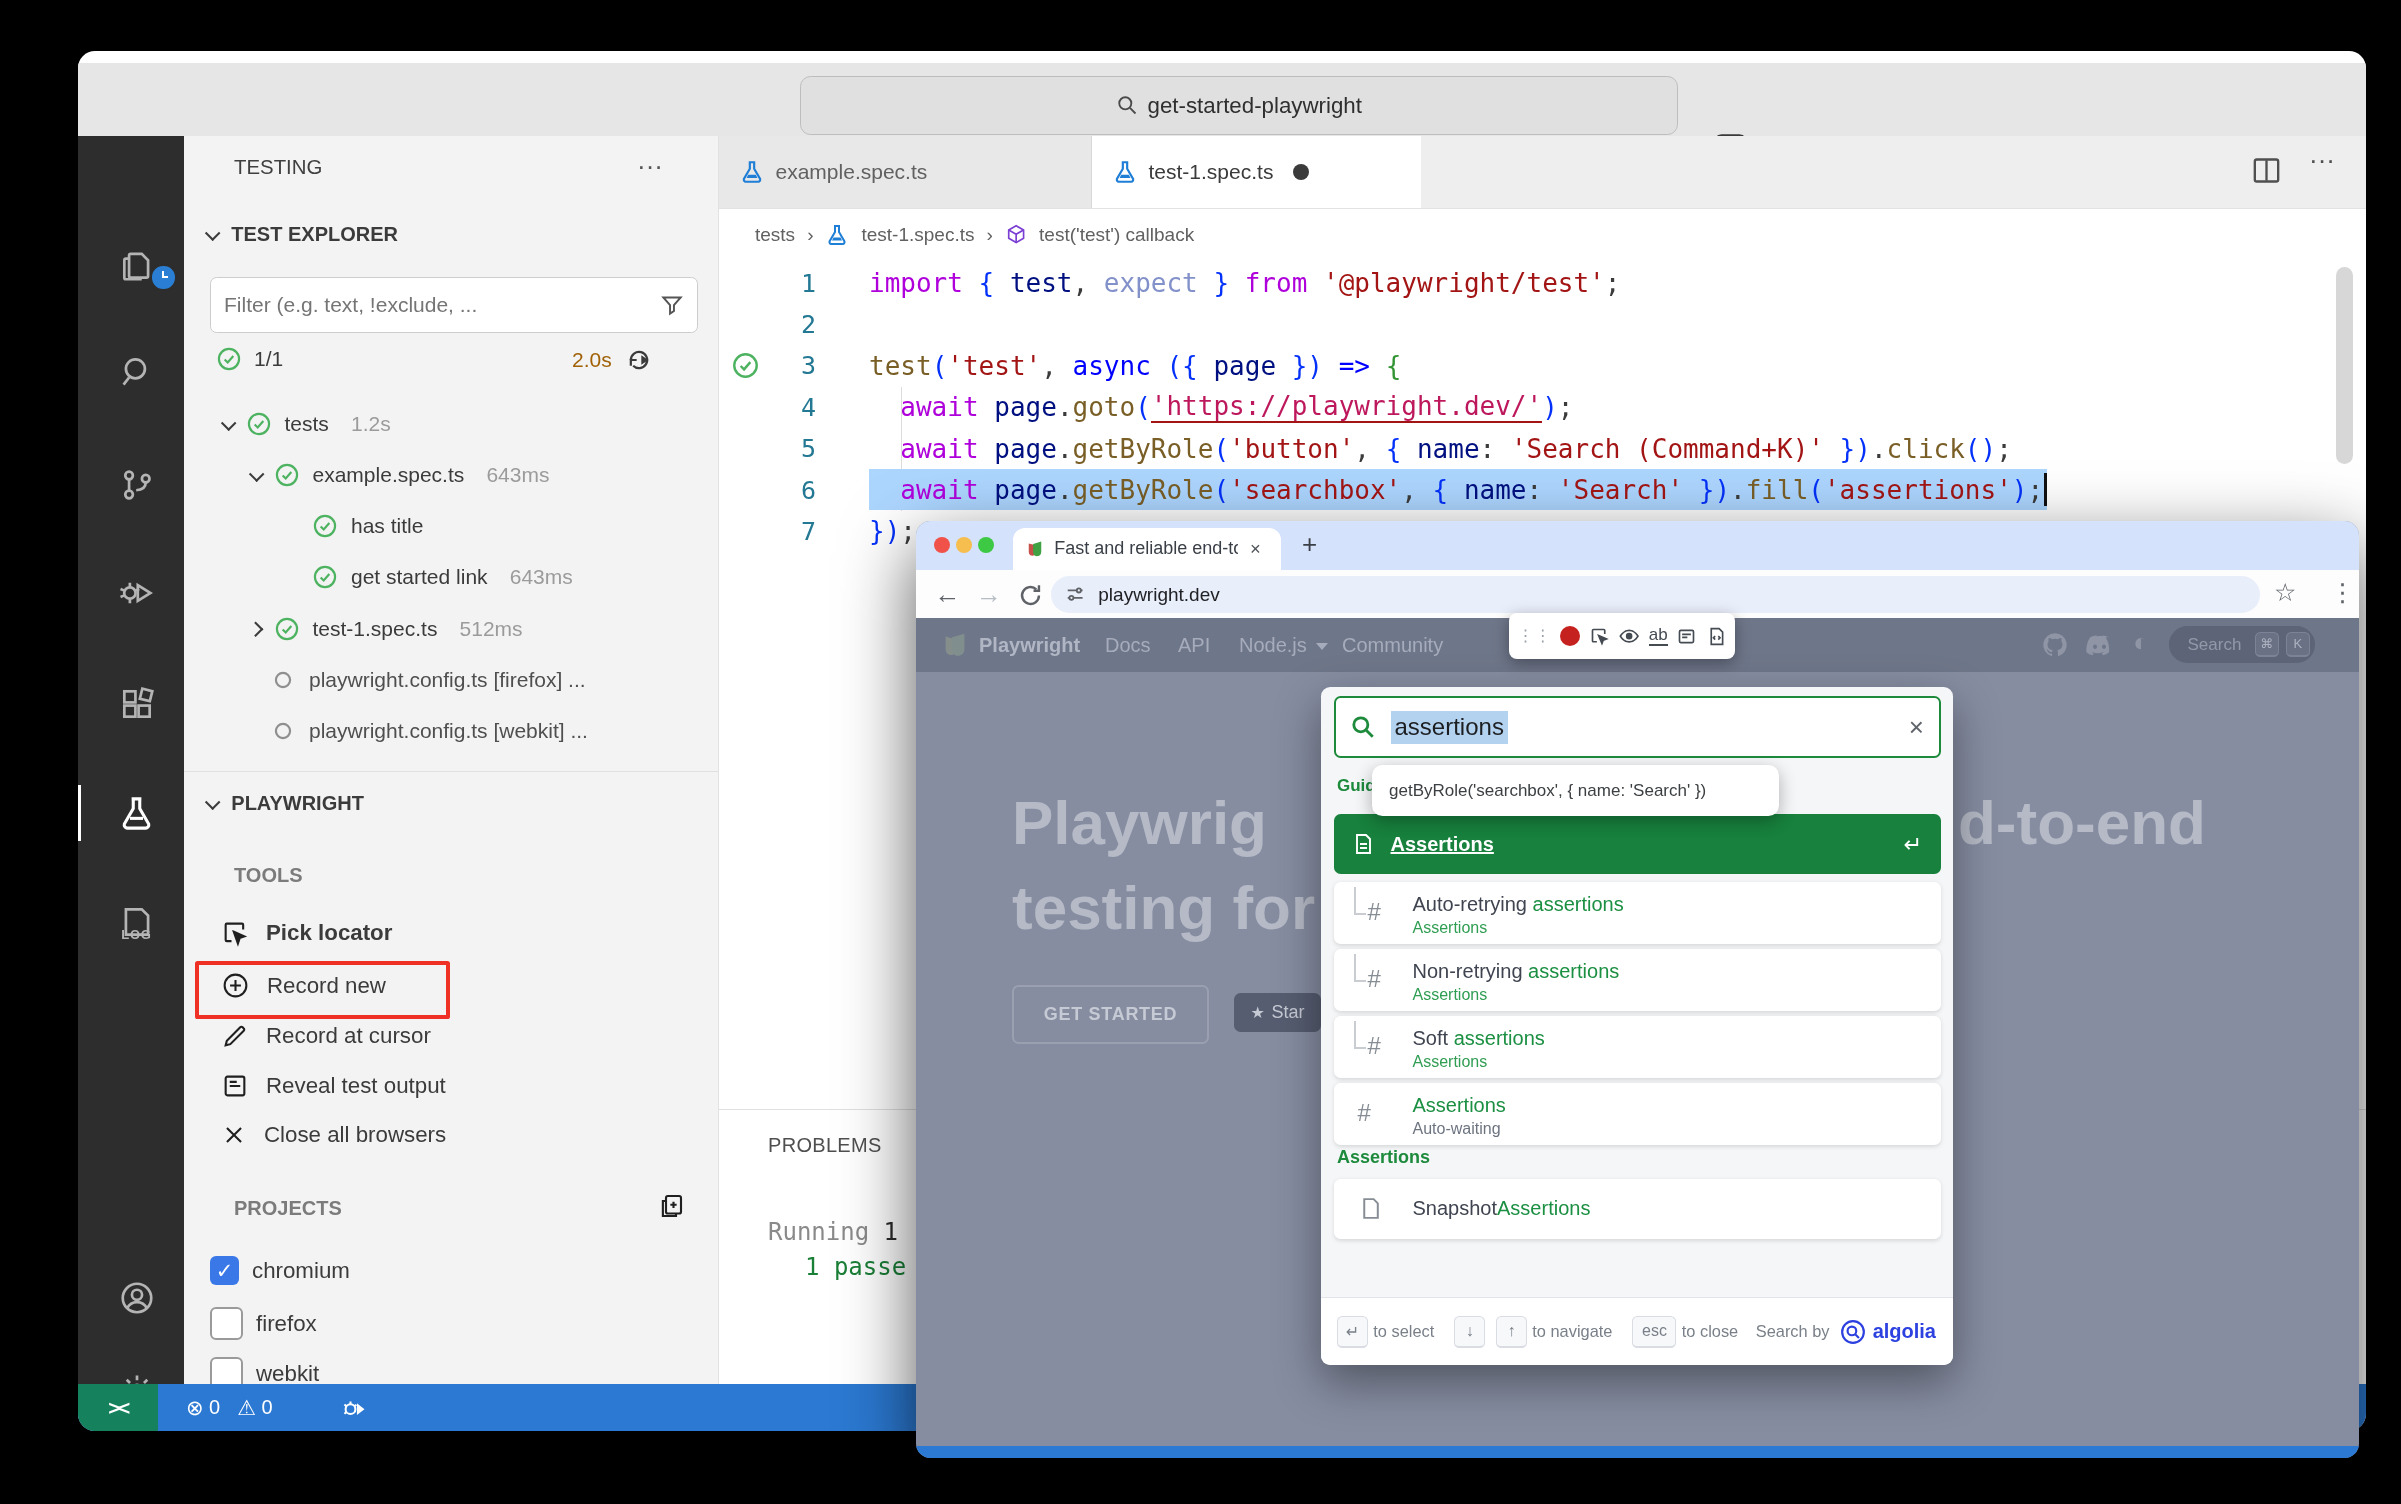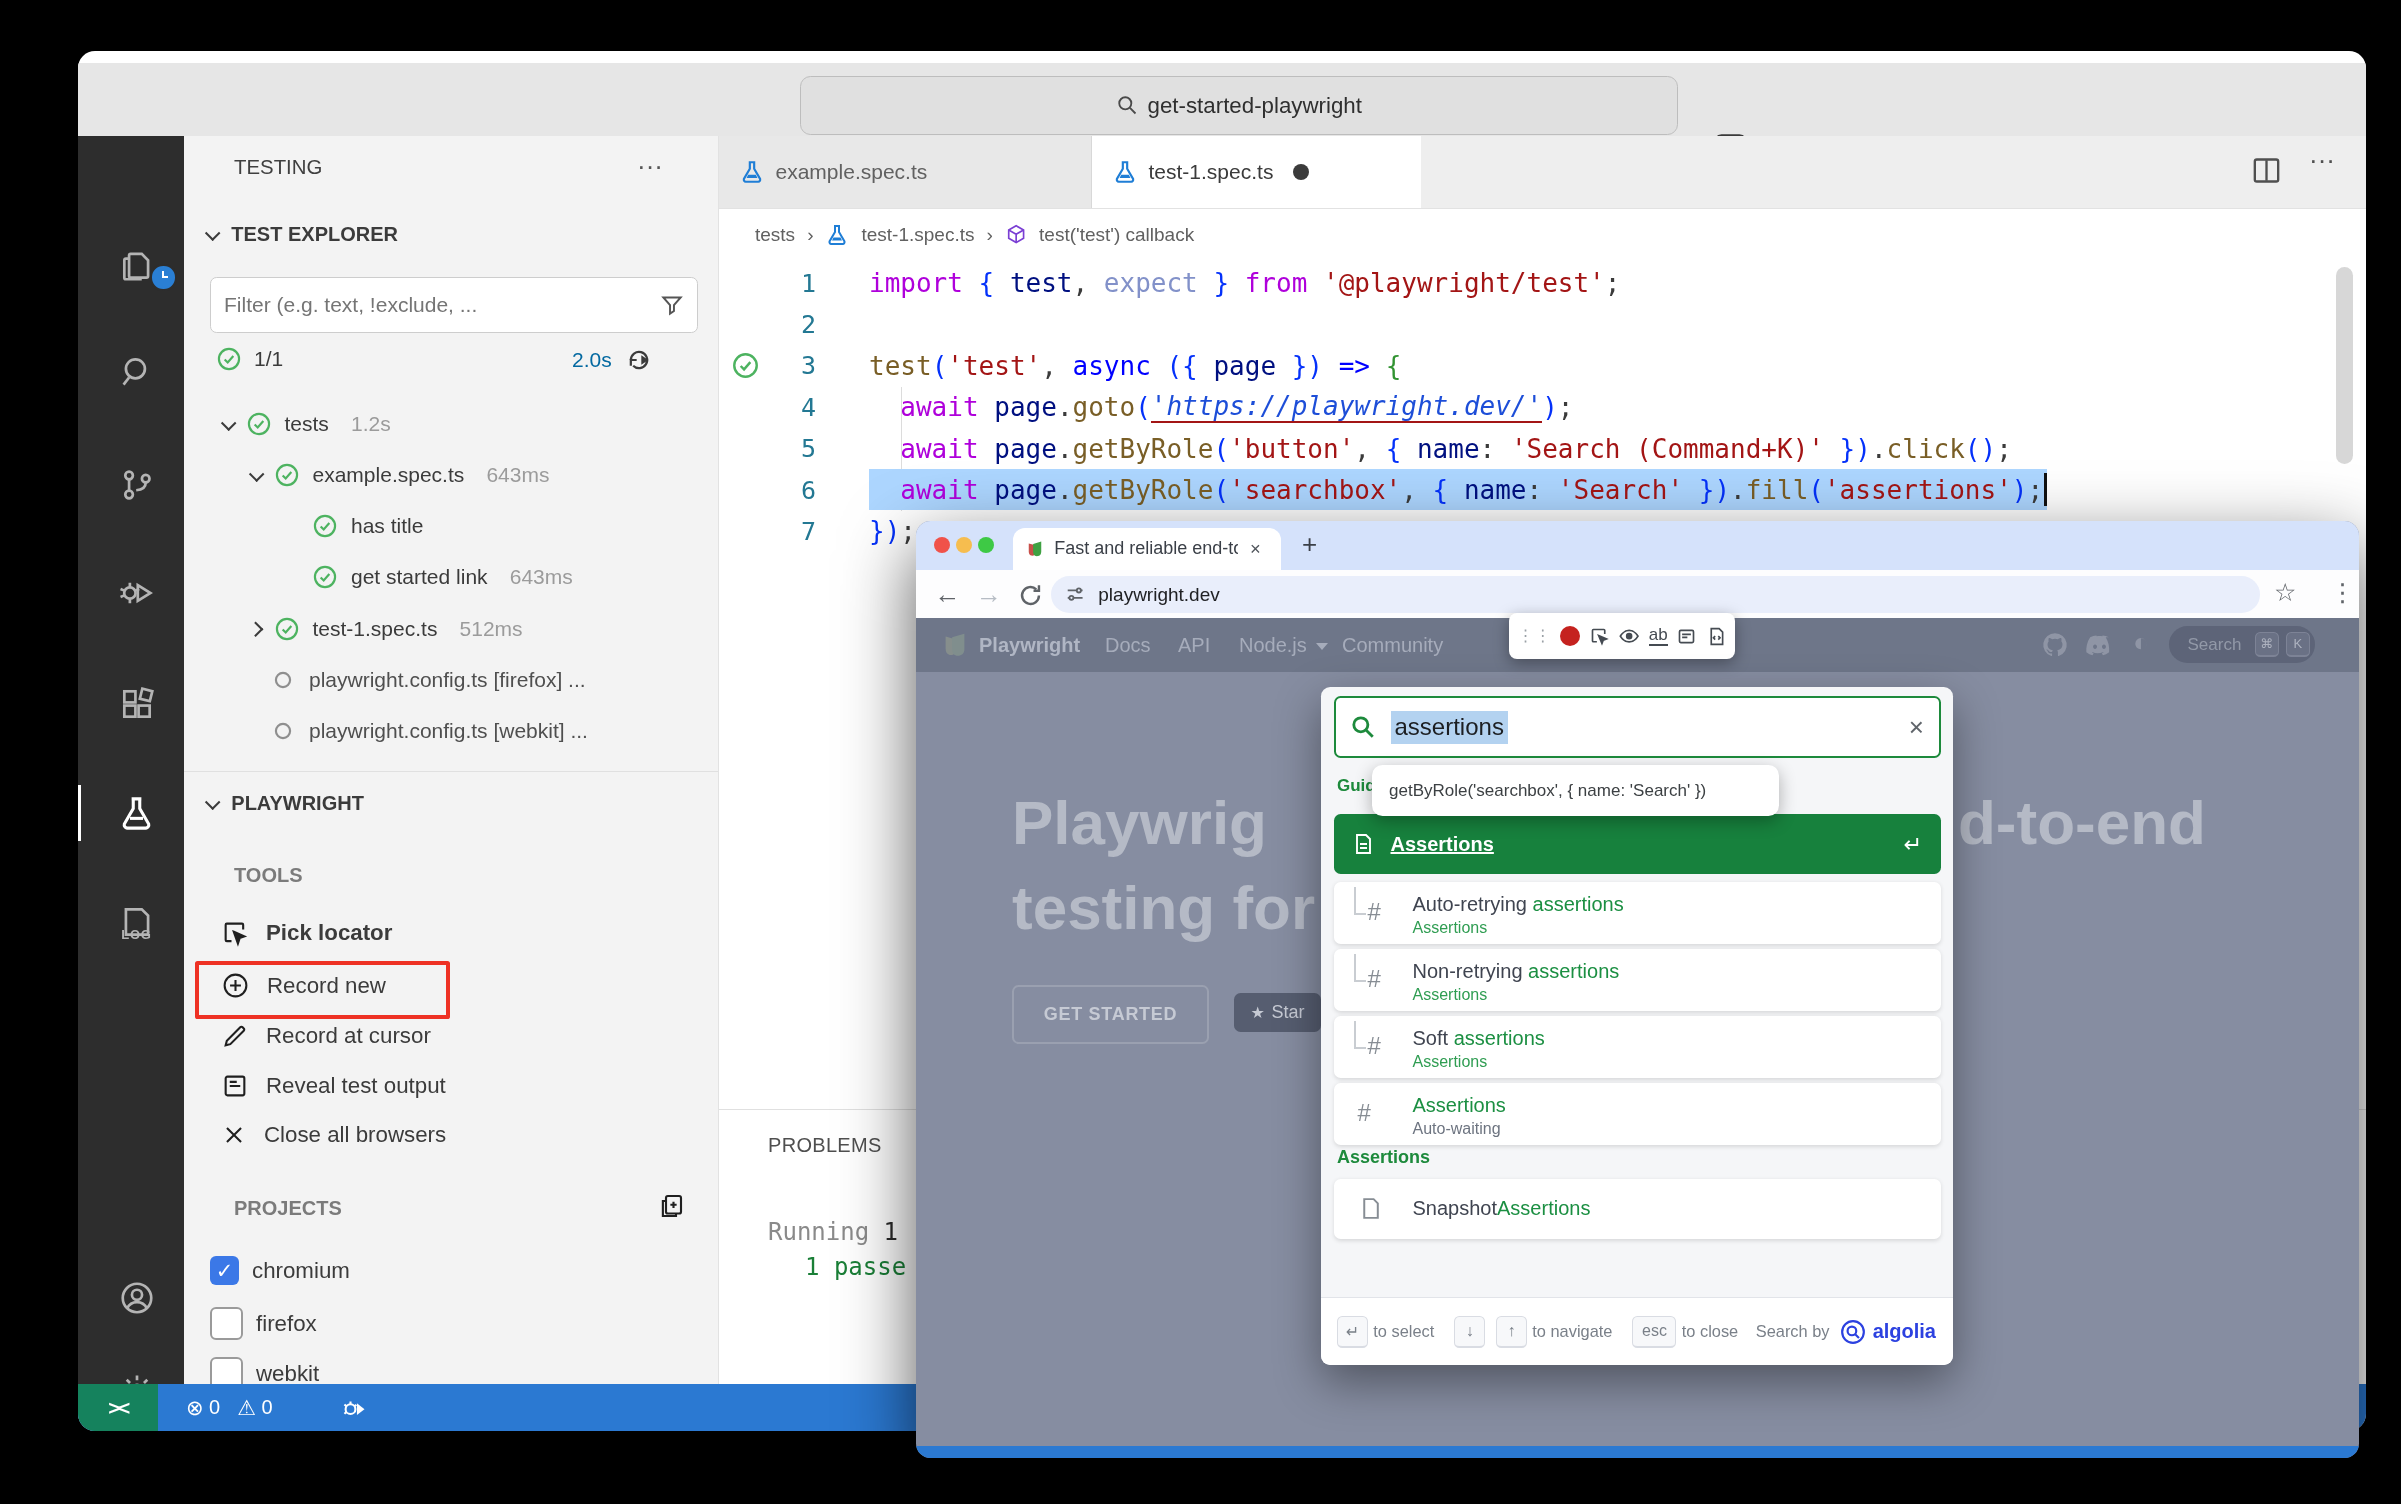--- a/index.html
+++ b/index.html
@@ -45,21 +45,21 @@
   .tab{position:absolute;top:0;height:72px;display:flex;align-items:center;gap:10.5px;font-size:21px;padding:0 20px;box-sizing:border-box;}
   .tab.inactive{background:#e8e8e8;color:#616161;border-right:1.3px solid #d8d8d8;}
   .tab.active{background:#fff;color:#3b3b3b;}
   .crumbs{position:absolute;left:0;top:72px;right:0;height:53px;display:flex;align-items:center;gap:12px;
           padding-left:36px;color:#616161;font-size:19px;}
   .code{position:absolute;left:0;top:126px;right:0;font-family:"DejaVu Sans Mono",monospace;font-size:26px;}
   .cl{position:absolute;height:41px;display:flex;align-items:center;white-space:pre;}
   .lnum{position:absolute;width:97px;text-align:right;color:#237893;font-family:"DejaVu Sans Mono",monospace;font-size:25px;}
   .tk-kw{color:#af00db}.tk-kw2{color:#0000ff}.tk-fn{color:#795e26}.tk-var{color:#001080}
   .tk-dim{color:#8291c9}.tk-str{color:#a31515}.tk-pl{color:#3b3b3b}.tk-br{color:#0431fa}.tk-grn{color:#319331}
-  .tk-lnk{color:#1d4ed8;border-bottom:2.6px solid #a31515;font-style:italic;}
+  .tk-lnk{color:#be185d;border-bottom:2.6px solid #a31515;}
   .selbg{background:#add6ff;}
   .cursor{display:inline-block;width:2.6px;height:33px;background:#111;margin-left:1.3px;}
   .indent-guide{position:absolute;width:1.3px;background:#dcdcdc;}
   .panel-div{position:absolute;left:0;right:0;height:1.3px;background:#e0e0e0;}
   .mono{font-family:"DejaVu Sans Mono",monospace;}
   
   .vs-status{position:absolute;left:0;bottom:0;width:100%;height:47px;background:#2b79d2;color:#fff;font-size:20px;}
   .remote{position:absolute;left:0;top:0;width:80px;height:47px;background:#15825d;display:flex;align-items:center;justify-content:center;
           font-weight:bold;letter-spacing:-2.6px;font-size:21px;}
   .st-item{position:absolute;top:0;height:47px;display:flex;align-items:center;gap:5.3px;}
@@ -244,21 +244,21 @@
           </svg>
       </div>
 
       <div class="sb-row" style="left:32px;top:210px;gap:12px;">
         <svg class="ckc" viewBox="0 0 24 24" fill="none" stroke="#4db360" stroke-width="2">
             <circle cx="12" cy="12" r="9.3"></circle>
             <path d="M8 12.4l2.8 2.8 5.2-6"></path>
           </svg>
         <span>1/1</span>
       </div>
-      <div class="sb-row" style="left:388px;top:210px;gap:13px;color:#0369a1;">
+      <div class="sb-row" style="left:388px;top:210px;gap:13px;color:#a16207;">
         <span>2.0s</span>
         <svg width="28" height="28" viewBox="0 0 24 24" fill="none" stroke="#3b3b3b" stroke-width="1.9">
             <path d="M5 12a7 7 0 1 1 2 4.9"></path>
             <path d="M5 17v-5h5" fill="none"></path>
             <path d="M14 8l6 4-6 4z" fill="#3b3b3b" stroke="none"></path>
           </svg>
       </div>
 
       <div class="sb-row" style="left:38px;top:275px;gap:13px;">
         <span class="chev down"></span>

